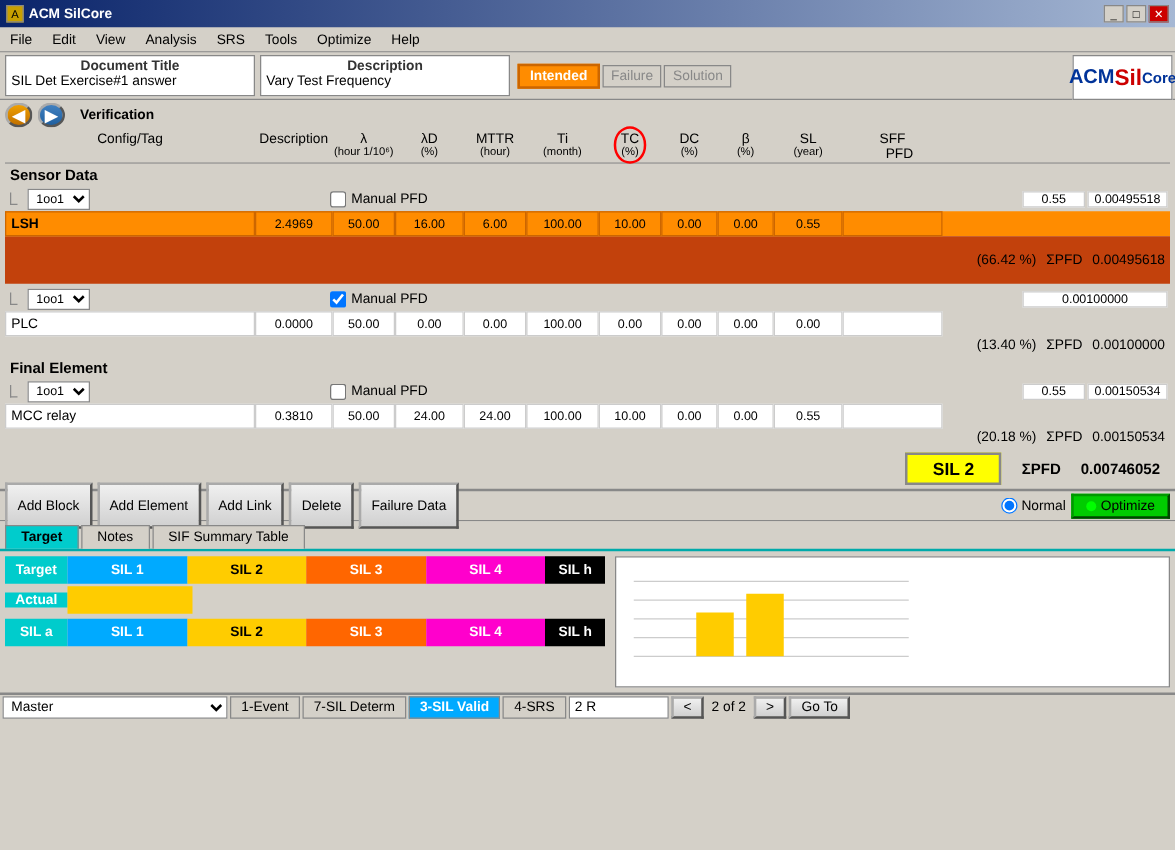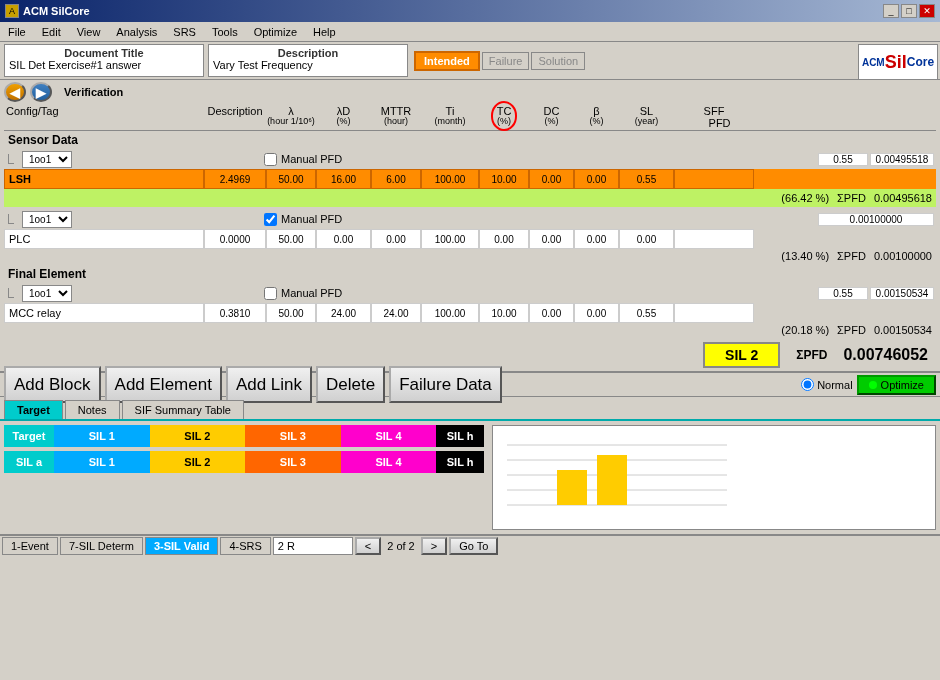--- a/index.html
+++ b/index.html
@@ -60,21 +60,21 @@
       height: 36px;
       background: white;
       border: 1px solid #888;
       display: flex;
       align-items: center;
       justify-content: center;
       font-weight: bold;
       font-size: 13px;
       color: #003399;
     }
-    .logo-acm { color: #003399; font-size: 10px; }
+    .logo-acm { color: #003399; font-size: 16px; }
     .logo-core { color: #003399; font-size: 12px; }
 
     
     .nav-row {
       display: flex;
       align-items: center;
       padding: 2px 4px;
       gap: 4px;
       background: #d4d0c8;
       height: 24px;
@@ -114,39 +114,39 @@
     }
     .sil-badge {
       background: #ffff00;
       border: 2px solid #888;
       padding: 3px 20px;
       font-weight: bold;
       font-size: 14px;
     }
     .pfd-total {
       font-weight: bold;
-      font-size: 16px;
+      font-size: 12px;
     }
 
     
     .bottom-toolbar {
       background: #d4d0c8;
       border-top: 2px solid #888;
       border-bottom: 1px solid #888;
       padding: 3px 4px;
       display: flex;
       align-items: center;
       gap: 4px;
       height: 26px;
     }
     .toolbar-btn {
       background: linear-gradient(to bottom, #f0f0f0, #d0d0d0);
       border: 2px outset #aaa;
       padding: 1px 8px;
-      font-size: 17px;
+      font-size: 11px;
       cursor: pointer;
       height: 37px;
     }
     .radio-group { display: flex; align-items: center; gap: 4px; margin-left: auto; }
     .radio-item { display: flex; align-items: center; gap: 3px; font-size: 11px; }
     .optimize-btn {
       background: #00cc00;
       border: 2px outset #009900;
       padding: 1px 10px;
       font-size: 11px;
@@ -339,21 +339,21 @@
 
 <div class="nav-row">
   <div class="nav-btn" style="background:linear-gradient(to bottom,#f0a000,#c07000);color:white;">◀</div>
   <div class="nav-btn" style="background:linear-gradient(to bottom,#4080c0,#2060a0);color:white;">▶</div>
   <span style="font-weight:bold;font-size:11px;margin-left:8px;">Verification</span>
 </div>
 
 <div class="main-content">
 
   <div style="display:grid;grid-template-columns:200px 62px 50px 55px 50px 58px 50px 45px 45px 55px 80px;border-bottom:1px solid #888;padding:1px 0;background:#d4d0c8;">
-    <div style="font-size:10px;padding:0 2px;"><span>Config/Tag</span></div>
+    <div style="text-align:center;font-size:10px;padding:0 2px;"><span>Config/Tag</span></div>
     <div style="text-align:center;font-size:10px;"><span>Description</span></div>
     <div style="text-align:center;font-size:10px;line-height:1.1;">
         <div>λ</div>
         <div style="font-size:9px;">(hour 1/10⁶)</div>
       </div>
     <div style="text-align:center;font-size:10px;line-height:1.1;">
         <div>λD</div>
         <div style="font-size:9px;">(%)</div>
       </div>
     <div style="text-align:center;font-size:10px;line-height:1.1;">
@@ -413,21 +413,21 @@
       <div style="border:1px solid #cc6600;text-align:center;height:20px;display:flex;align-items:center;justify-content:center;background:#ff8c00;font-size:10px;">16.00</div>
       <div style="border:1px solid #cc6600;text-align:center;height:20px;display:flex;align-items:center;justify-content:center;background:#ff8c00;font-size:10px;">6.00</div>
       <div style="border:1px solid #cc6600;text-align:center;height:20px;display:flex;align-items:center;justify-content:center;background:#ff8c00;font-size:10px;">100.00</div>
       <div style="border:1px solid #cc6600;text-align:center;height:20px;display:flex;align-items:center;justify-content:center;background:#ff8c00;font-size:10px;">10.00</div>
       <div style="border:1px solid #cc6600;text-align:center;height:20px;display:flex;align-items:center;justify-content:center;background:#ff8c00;font-size:10px;">0.00</div>
       <div style="border:1px solid #cc6600;text-align:center;height:20px;display:flex;align-items:center;justify-content:center;background:#ff8c00;font-size:10px;">0.00</div>
       <div style="border:1px solid #cc6600;text-align:center;height:20px;display:flex;align-items:center;justify-content:center;background:#ff8c00;font-size:10px;">0.55</div>
       <div style="border:1px solid #cc6600;height:20px;background:#ff8c00;font-size:10px;"></div>
     </div>
 
-    <div style="display:flex;justify-content:flex-end;padding:3px 4px;background:#bef264;font-size:10px;gap:8px;">
+    <div style="display:flex;justify-content:flex-end;padding:13px 4px;background:#c2410c;font-size:10px;gap:8px;">
       <span>(66.42 %)</span>
       <span>ΣPFD</span>
       <span>0.00495618</span>
     </div>
   </div>
 
   <div class="compact-section">
     <div style="display:grid;grid-template-columns:200px 1fr 120px;height:20px;align-items:center;background:#d4d0c8;">
       <div style="display:flex;align-items:center;gap:2px;padding:0 4px;">
         <div style="width:12px;">
@@ -539,20 +539,24 @@
       <div class="sil-row-label">Target</div>
       <div class="sil-row-bar">
         <div class="sil-seg-1">SIL 1</div>
         <div class="sil-seg-2">SIL 2</div>
         <div class="sil-seg-3">SIL 3</div>
         <div class="sil-seg-4">SIL 4</div>
         <div class="sil-seg-h">SIL h</div>
       </div>
     </div>
 
+    <div style="display:flex;height:22px;align-items:center;">
+      <div class="actual-label">Actual</div>
+      <div style="background:#ffcc00;height:22px;width:100px;"></div>
+    </div>
 
     <div style="display:flex;height:22px;align-items:center;margin-top:2px;">
       <div style="width:50px;background:#00cccc;color:white;font-weight:bold;text-align:center;height:22px;display:flex;align-items:center;justify-content:center;font-size:11px;">SIL a</div>
       <div style="display:flex;height:22px;flex:1;">
         <div style="background:#00aaff;flex:1;display:flex;align-items:center;justify-content:center;color:white;font-weight:bold;font-size:11px;">SIL 1</div>
         <div style="background:#ffcc00;flex:1;display:flex;align-items:center;justify-content:center;font-weight:bold;font-size:11px;">SIL 2</div>
         <div style="background:#ff6600;flex:1;display:flex;align-items:center;justify-content:center;color:white;font-weight:bold;font-size:11px;">SIL 3</div>
         <div style="background:#ff00cc;flex:1;display:flex;align-items:center;justify-content:center;color:white;font-weight:bold;font-size:11px;">SIL 4</div>
         <div style="background:#000000;flex:0.5;display:flex;align-items:center;justify-content:center;color:white;font-weight:bold;font-size:11px;">SIL h</div>
       </div>
@@ -568,20 +572,23 @@
       <line x1="10" y1="60" x2="230" y2="60" stroke="#ccc" stroke-width="1"></line>
       <line x1="10" y1="75" x2="230" y2="75" stroke="#ccc" stroke-width="1"></line>
 
       <rect x="60" y="40" width="30" height="35" fill="#ffcc00"></rect>
       <rect x="100" y="25" width="30" height="50" fill="#ffcc00"></rect>
     </svg>
   </div>
 </div>
 
 <div class="status-bar">
+  <select class="status-dropdown">
+    <option>Master</option>
+  </select>
   <div class="status-tab">1-Event</div>
   <div class="status-tab">7-SIL Determ</div>
   <div class="status-tab active">3-SIL Valid</div>
   <div class="status-tab">4-SRS</div>
   <input type="text" class="status-input" value="2 R" style="">
   <button class="status-btn">&lt;</button>
   <span class="page-info">2 of 2</span>
   <button class="status-btn">&gt;</button>
   <button class="goto-btn">Go To</button>
 </div>

